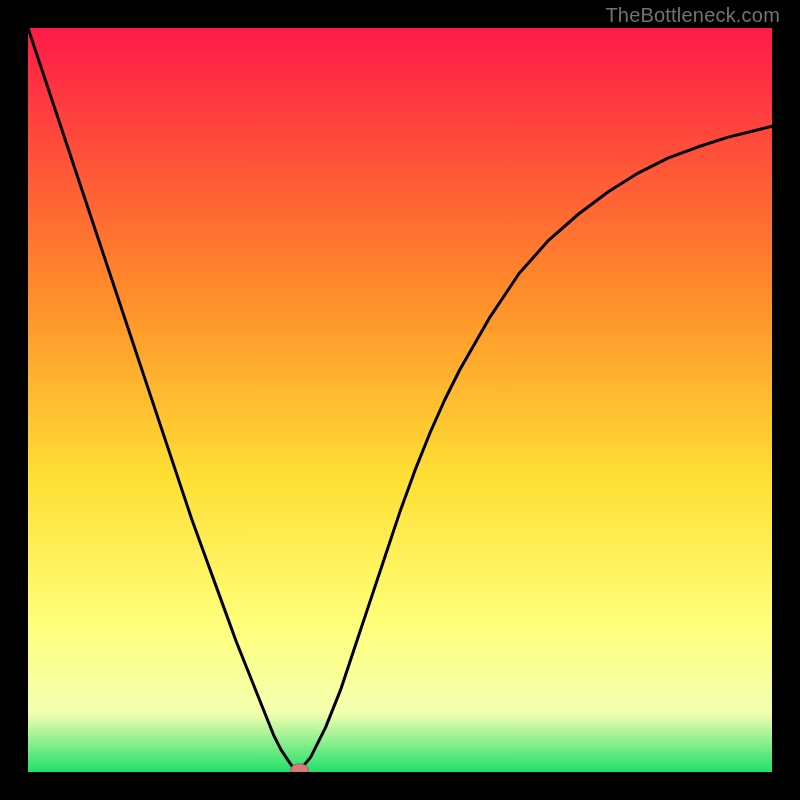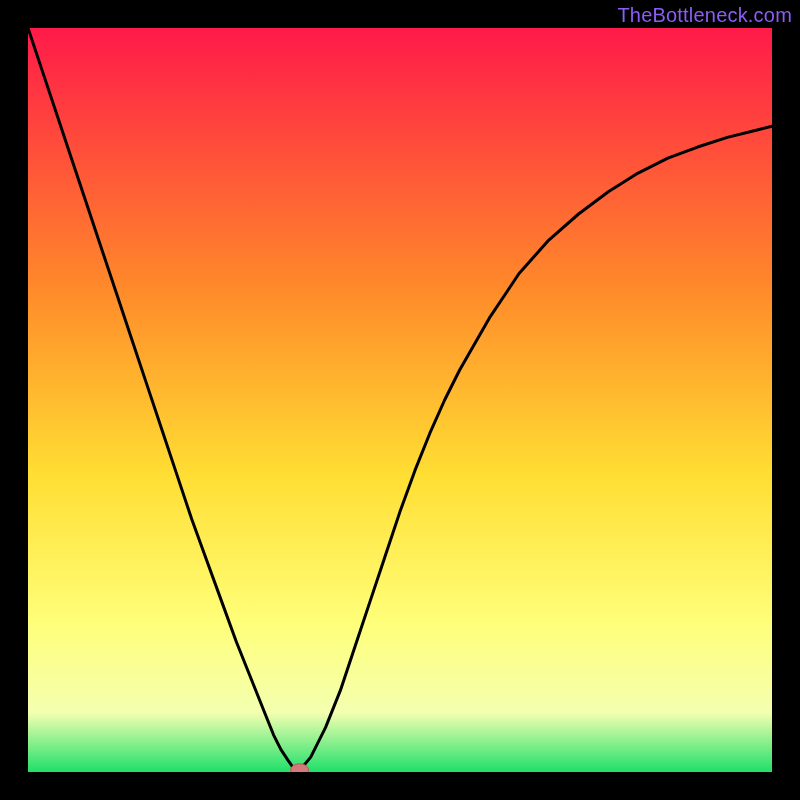--- a/index.html
+++ b/index.html
@@ -13,22 +13,22 @@
   }
   .frame {
     position: relative;
     width: 800px;
     height: 800px;
     background: #000;
   }
   .watermark {
     position: absolute;
     top: 4px;
-    right: 8px;
-    color: #8b5cf6;
+    right: 20px;
+    color: #737373;
     font-size: 20px;
     font-weight: 500;
     letter-spacing: 0.2px;
     z-index: 10;
   }
   .plot-area {
     position: absolute;
     top: 28px;
     left: 28px;
     width: 744px;

